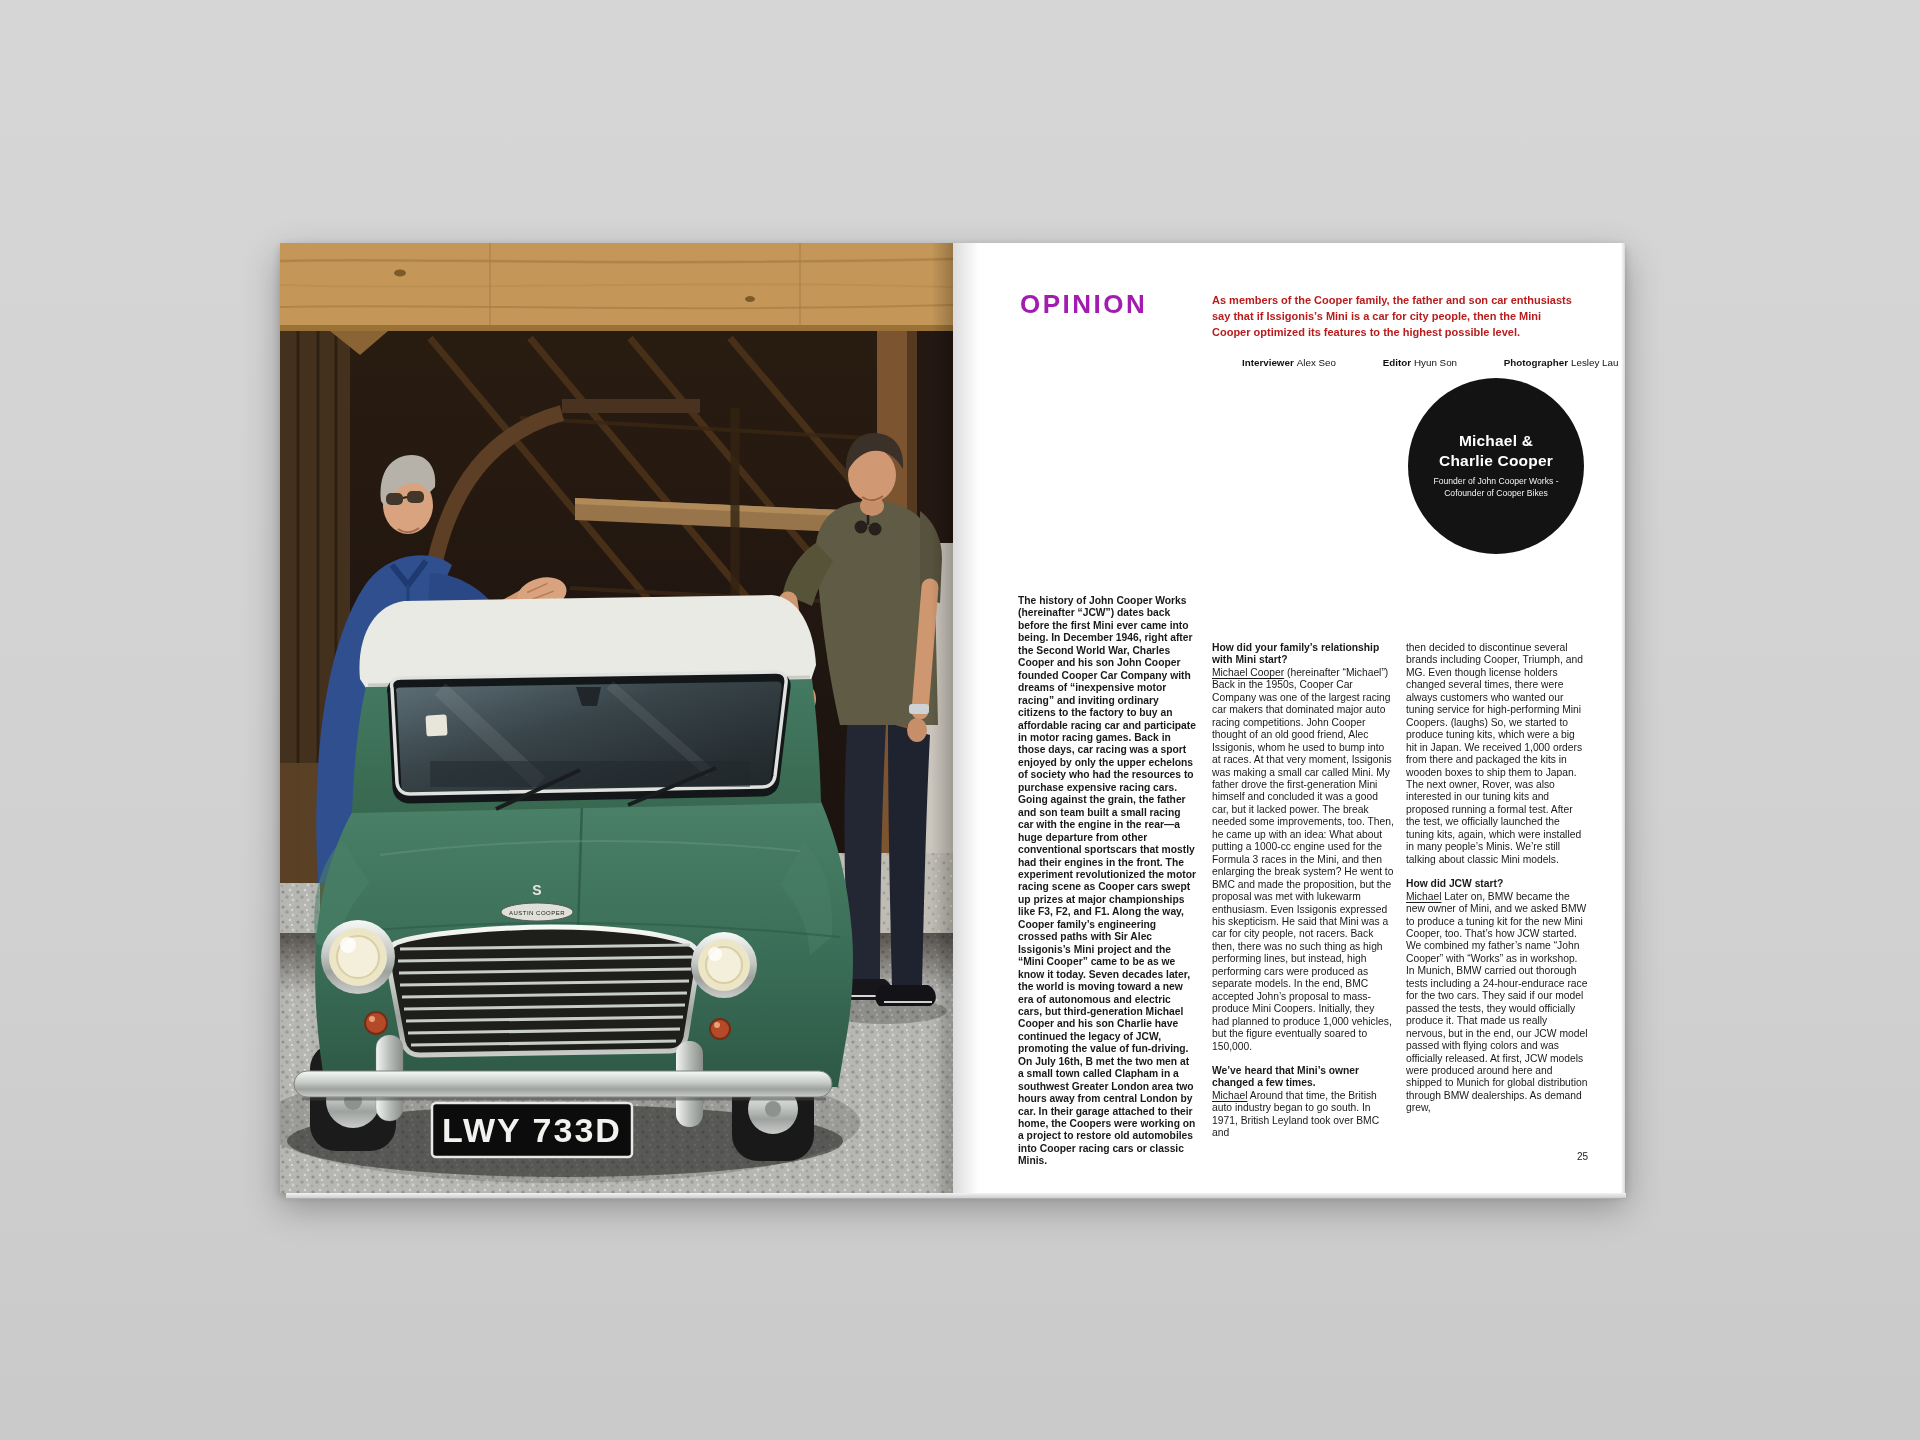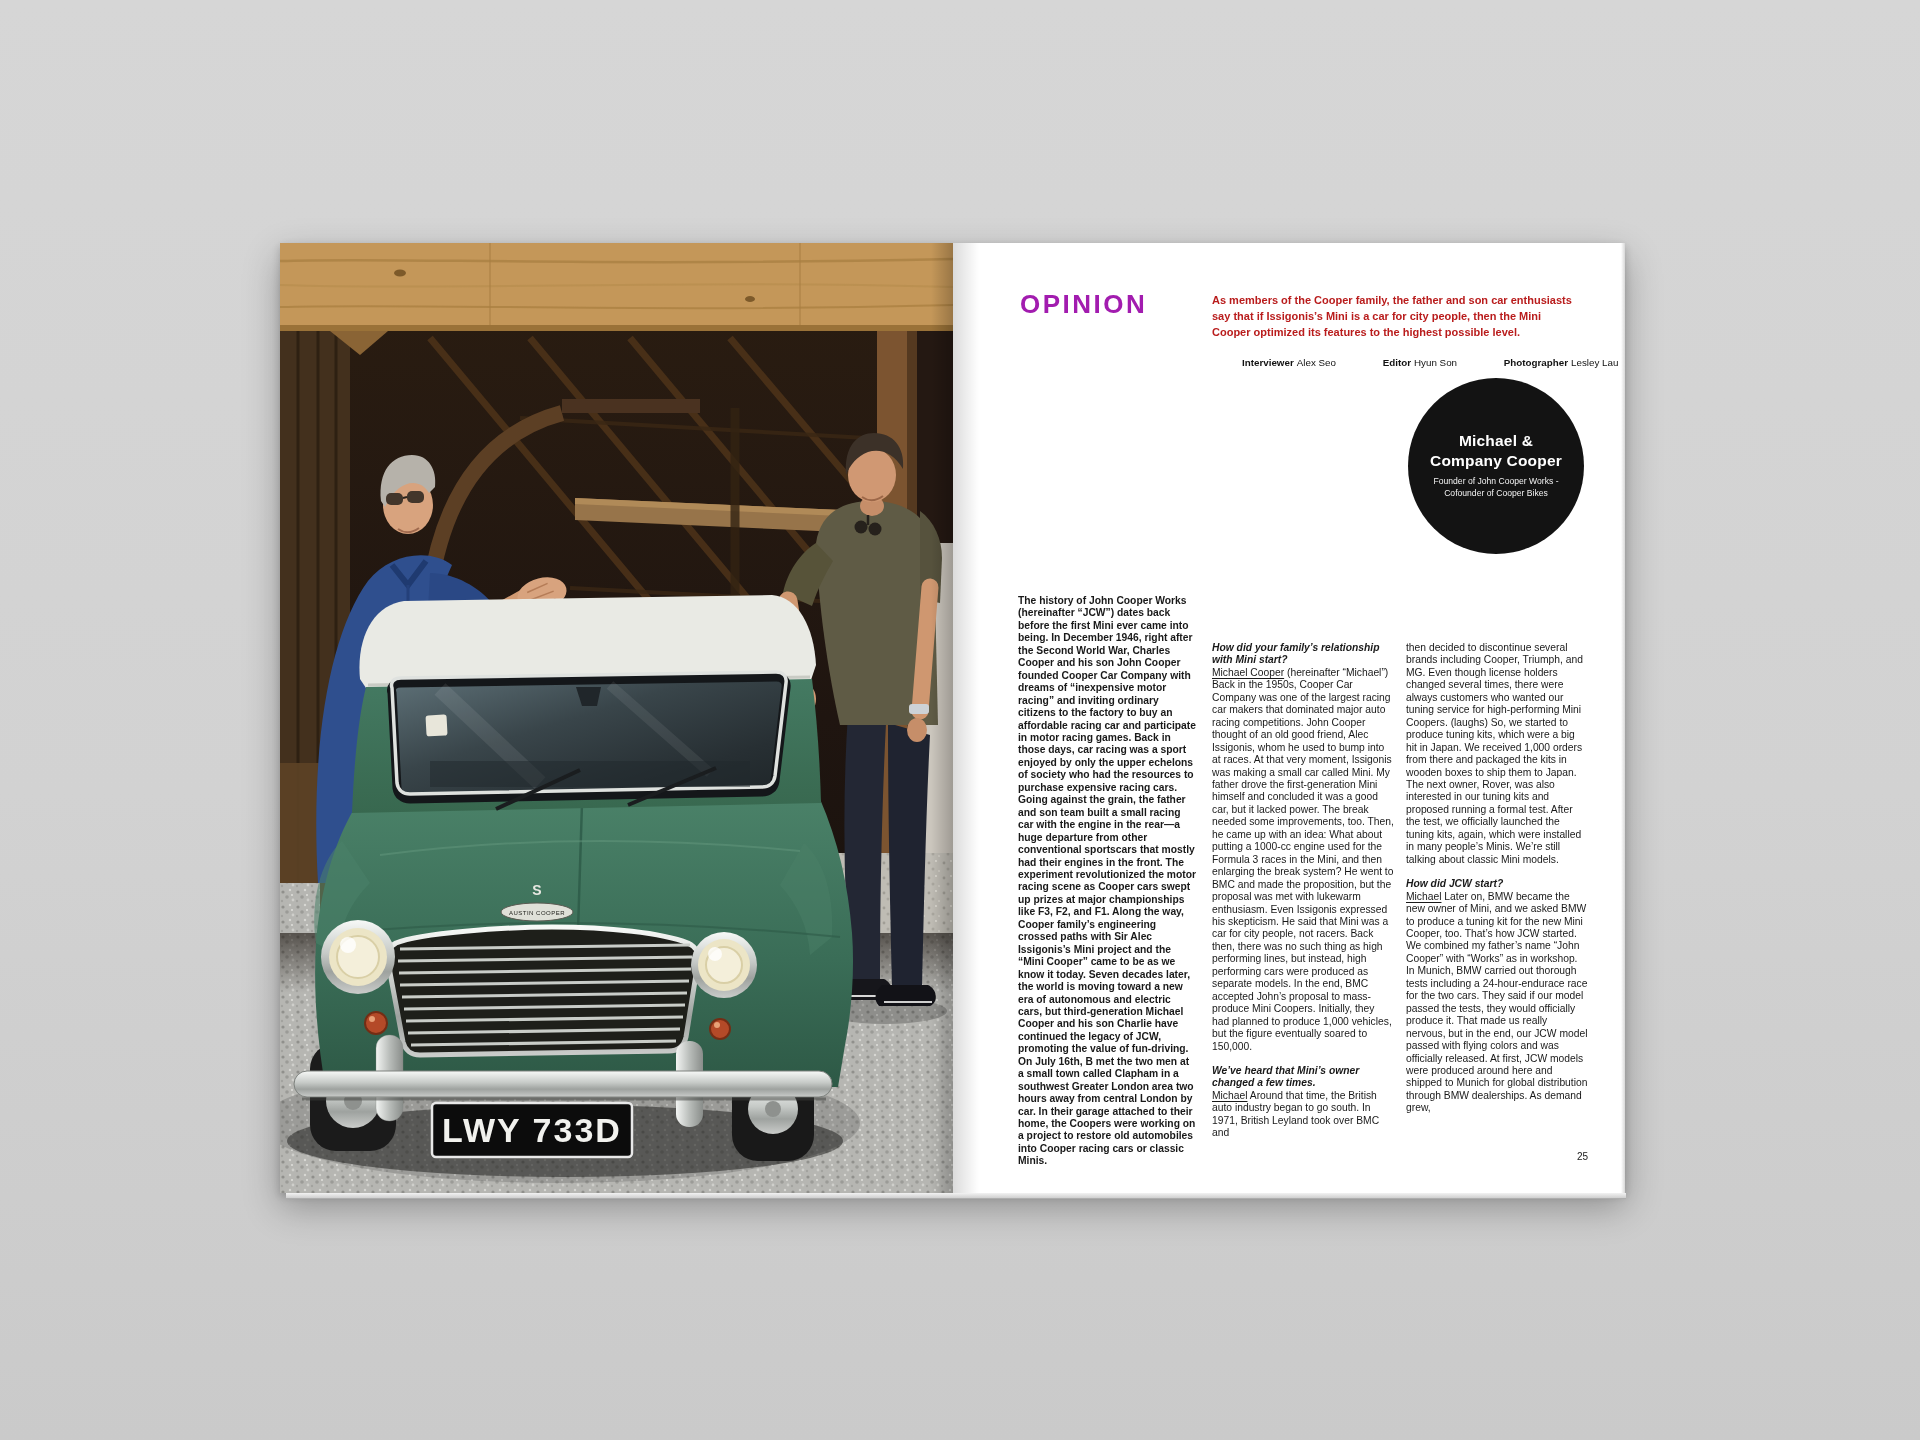--- a/index.html
+++ b/index.html
@@ -60,21 +60,21 @@
   .badge-name{font-size:15.5px;line-height:20px;font-weight:700;letter-spacing:.2px;}
   .badge-sub{font-size:8.6px;line-height:11.5px;margin-top:5px;color:#f2f2f2;}
   .col{
     position:absolute;color:#191919;
     font-size:10.3px;line-height:12.45px;letter-spacing:0;
   }
   .col-1{left:65px;top:352px;width:178px;font-weight:700;}
   .col-2{left:259px;top:399px;width:182px;}
   .col-3{left:453px;top:399px;width:182px;}
   .col p{margin:0;}
-  .col p.question{font-weight:700;margin-top:12px;font-style:italic;}
+  .col p.question{font-weight:700;margin-top:12px;}
   .col p.question:first-child{margin-top:0;}
   .col .lead{text-decoration:underline;text-underline-offset:2px;}
   .pagenum{
     position:absolute;left:560px;top:908px;width:75px;text-align:right;
     font-size:10px;font-weight:400;color:#1a1a1a;
   }
 </style>
 </head>
 <body>
 
@@ -340,21 +340,21 @@
         <span class="credit-role">Editor</span><span class="credit-name">Hyun Son</span>
       </span>
       <span class="credit-item">
         <span class="credit-role">Photographer</span><span class="credit-name">Lesley Lau</span>
       </span>
     </div>
 
     <div class="badge-circle">
       <div class="badge-name">
         <div>Michael &amp;</div>
-        <div>Company Cooper</div>
+        <div>Charlie Cooper</div>
       </div>
       <div class="badge-sub">
         <div>Founder of John Cooper Works -</div>
         <div>Cofounder of Cooper Bikes</div>
       </div>
     </div>
 
     <div class="col col-1">
         <p class="intro-bold">The history of John Cooper Works (hereinafter “JCW”) dates back before the first Mini ever came into being. In December 1946, right after the Second World War, Charles Cooper and his son John Cooper founded Cooper Car Company with dreams of “inexpensive motor racing” and inviting ordinary citizens to the factory to buy an affordable racing car and participate in motor racing games. Back in those days, car racing was a sport enjoyed by only the upper echelons of society who had the resources to purchase expensive racing cars. Going against the grain, the father and son team built a small racing car with the engine in the rear—a huge departure from other conventional sportscars that mostly had their engines in the front. The experiment revolutionized the motor racing scene as Cooper cars swept up prizes at major championships like F3, F2, and F1. Along the way, Cooper family’s engineering crossed paths with Sir Alec Issigonis’s Mini project and the “Mini Cooper” came to be as we know it today. Seven decades later, the world is moving toward a new era of autonomous and electric cars, but third-generation Michael Cooper and his son Charlie have continued the legacy of JCW, promoting the value of fun-driving. On July 16th, B met the two men at a small town called Clapham in a southwest Greater London area two hours away from central London by car. In their garage attached to their home, the Coopers were working on a project to restore old automobiles into Cooper racing cars or classic Minis.</p>
       </div>

